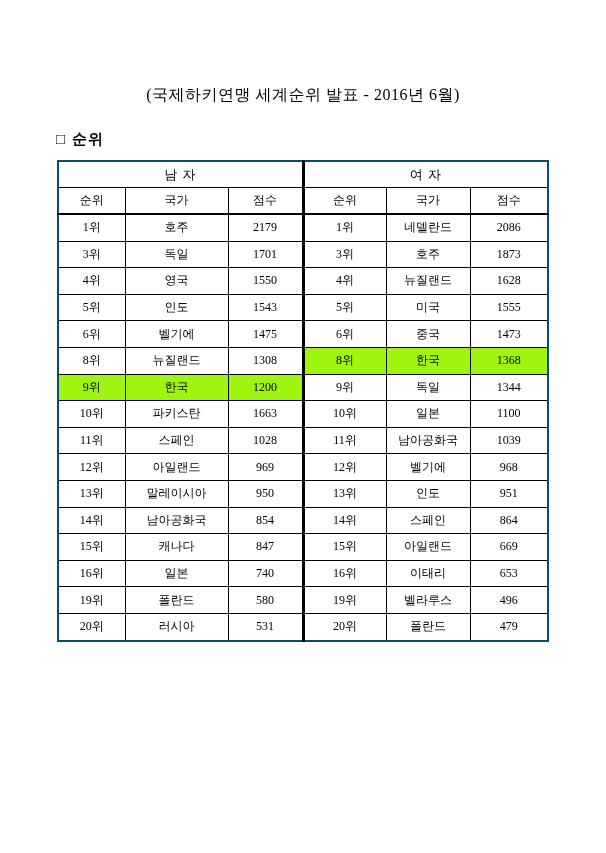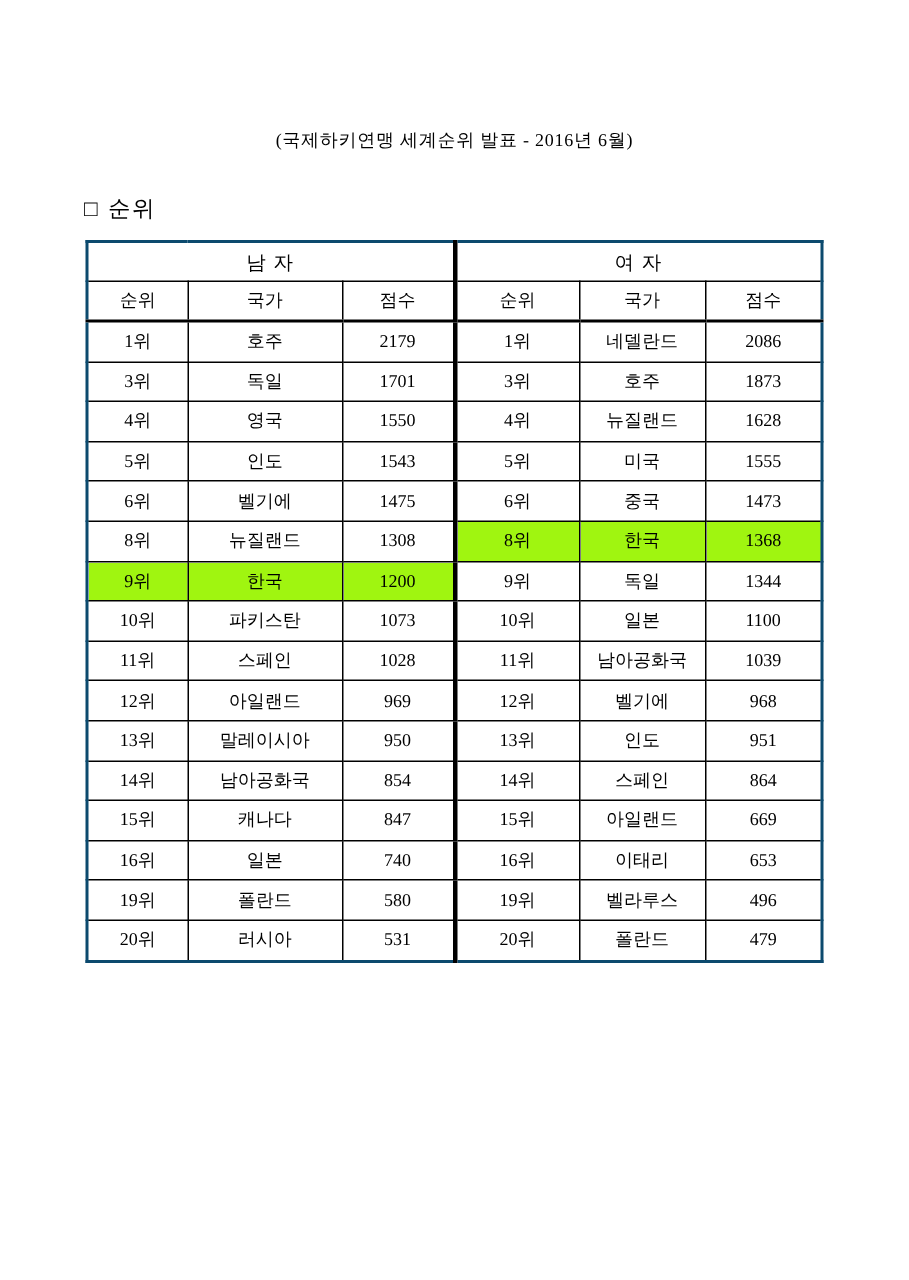--- a/index.html
+++ b/index.html
@@ -15,30 +15,30 @@
     font-family: "Liberation Serif", "DejaVu Serif", serif;
     color: #000000;
     overflow: hidden;
   }
   .doc-title {
     position: absolute;
     top: 85px;
     left: 0;
     width: 100%;
     text-align: center;
-    font-size: 12px;
+    font-size: 16px;
     letter-spacing: 0.5px;
     font-weight: normal;
   }
   .section-heading {
     position: absolute;
     top: 130px;
     left: 56px;
     font-size: 15px;
-    font-weight: normal;
+    font-weight: bold;
     letter-spacing: 1px;
   }
   .section-heading .box-glyph {
     margin-right: 6px;
   }
   table.rank-table {
     position: absolute;
     top: 160px;
     left: 57px;
     border-collapse: collapse;
@@ -156,21 +156,21 @@
           <td class="hl">9위</td>
           <td class="hl">한국</td>
           <td class="hl">1200</td>
           <td class="thick-left">9위</td>
           <td>독일</td>
           <td>1344</td>
         </tr>
         <tr>
           <td>10위</td>
           <td>파키스탄</td>
-          <td>1073</td>
+          <td>1663</td>
           <td class="thick-left">10위</td>
           <td>일본</td>
           <td>1100</td>
         </tr>
         <tr>
           <td>11위</td>
           <td>스페인</td>
           <td>1028</td>
           <td class="thick-left">11위</td>
           <td>남아공화국</td>

